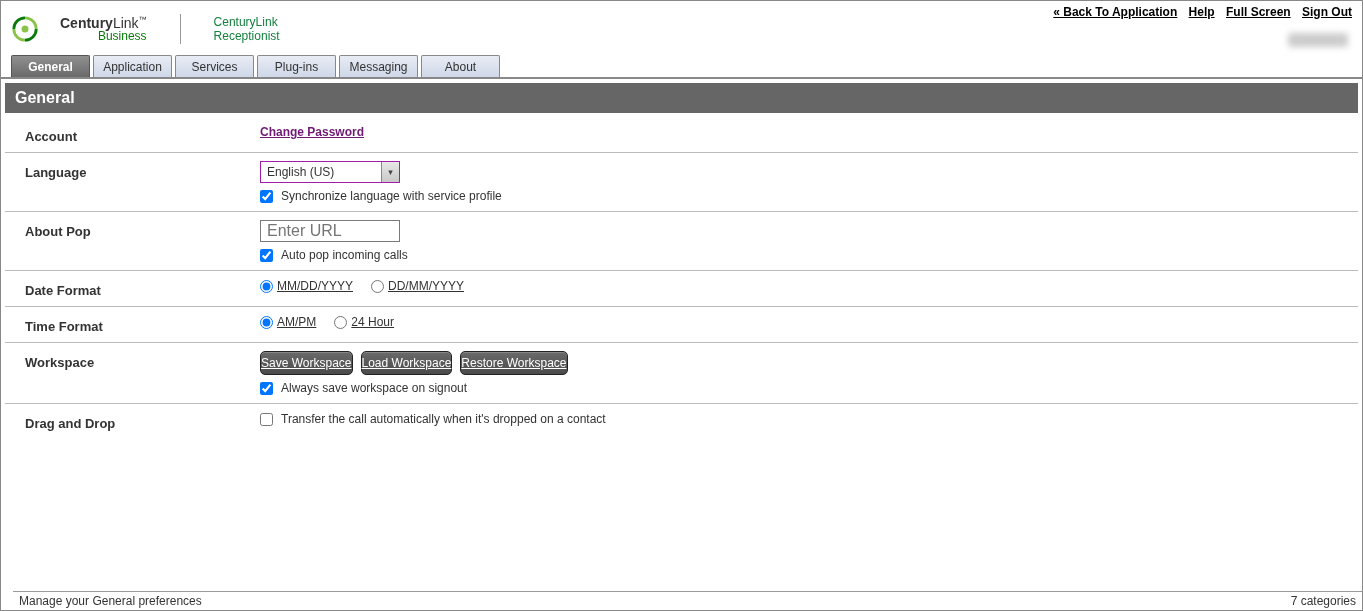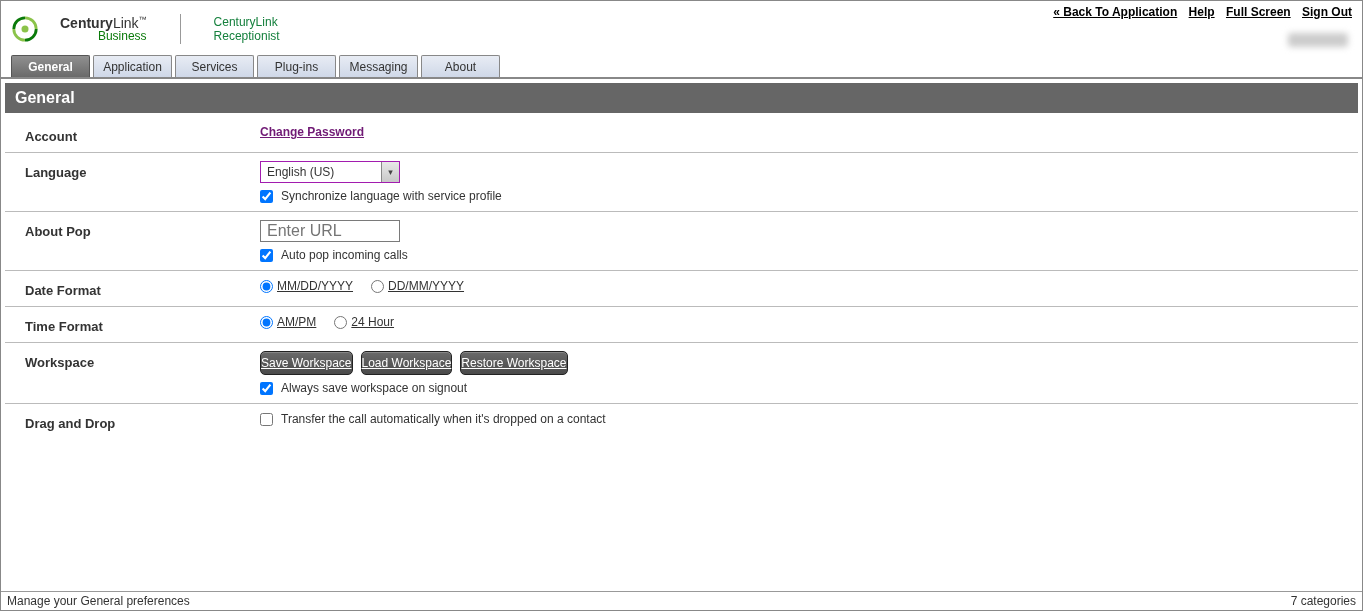--- a/index.html
+++ b/index.html
@@ -182,21 +182,21 @@
     padding: 4px 0;
     font-size: 12px;
     cursor: pointer;
     margin-right: 4px;
     box-shadow: inset 0 1px 0 rgba(255,255,255,0.2);
     text-decoration: underline;
   }
   .footer {
     position: absolute;
     bottom: 0;
-    left: 0;
+    left: 12px;
     right: 0;
     border-top: 1px solid #999;
     display: flex;
     justify-content: space-between;
     padding: 2px 6px;
     font-size: 12px;
     background: #fff;
   }
 </style>
 </head>

